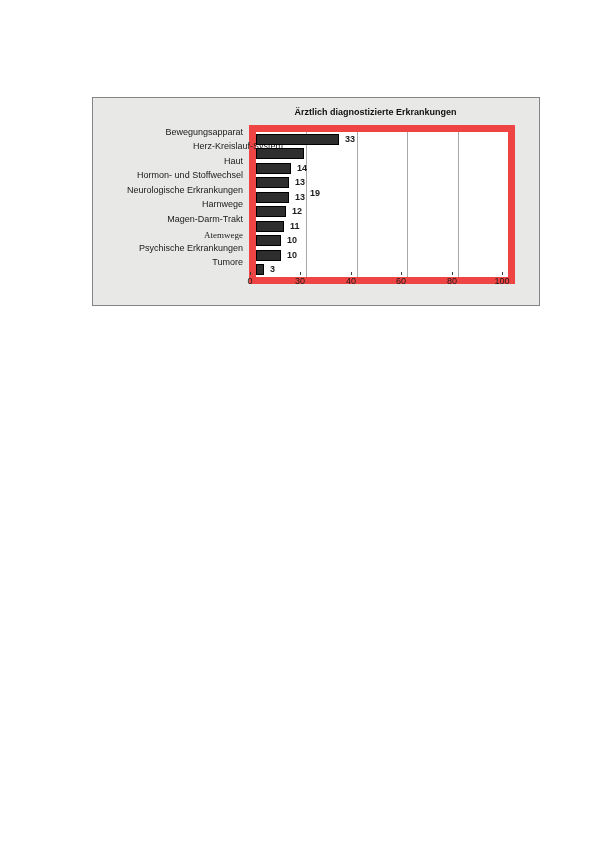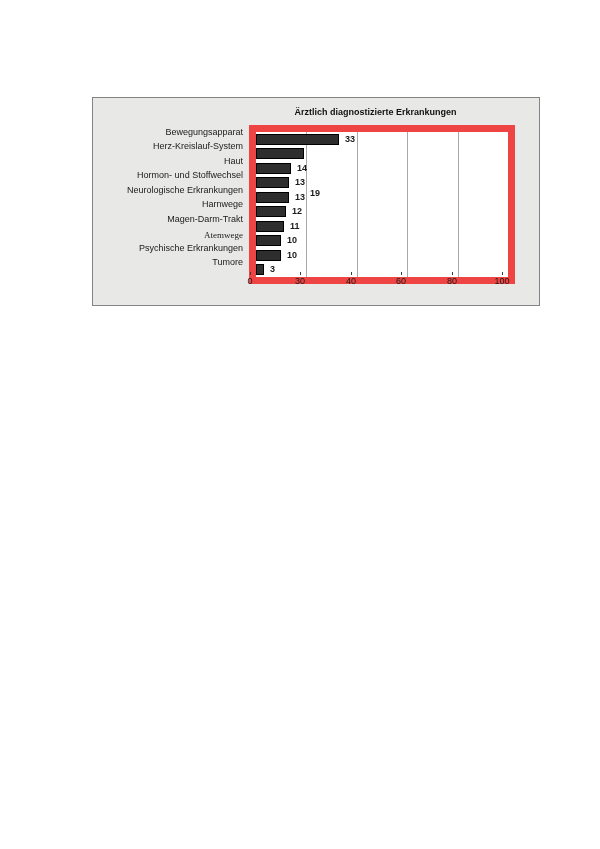--- a/index.html
+++ b/index.html
@@ -76,21 +76,21 @@
           <div class="val" style="left: 36px; top: 74.3px;">12</div>
           <div class="val" style="left: 34px; top: 88.8px;">11</div>
           <div class="val" style="left: 31px; top: 103.3px;">10</div>
           <div class="val" style="left: 31px; top: 117.8px;">10</div>
           <div class="val" style="left: 14px; top: 132.3px;">3</div>
         </div>
     </div>
 
     <div id="ylabels">
         <div class="ylab" style="top: 28.8px;">Bewegungsapparat</div>
-        <div class="ylab" style="top: 43.3px;">Herz-Kreislauf-System</div>
+        <div class="ylab" style="top: 43.3px; padding-left: 40px;">Herz-Kreislauf-System</div>
         <div class="ylab" style="top: 57.8px;">Haut</div>
         <div class="ylab" style="top: 72.3px;">Hormon- und Stoffwechsel</div>
         <div class="ylab" style="top: 86.8px;">Neurologische Erkrankungen</div>
         <div class="ylab" style="top: 101.3px;">Harnwege</div>
         <div class="ylab" style="top: 115.8px;">Magen-Darm-Trakt</div>
         <div class="ylab" style="top: 132px; font-family: Liberation Serif, serif;">Atemwege</div>
         <div class="ylab" style="top: 144.8px;">Psychische Erkrankungen</div>
         <div class="ylab" style="top: 159.3px;">Tumore</div>
       </div>
     <div id="xaxis">

